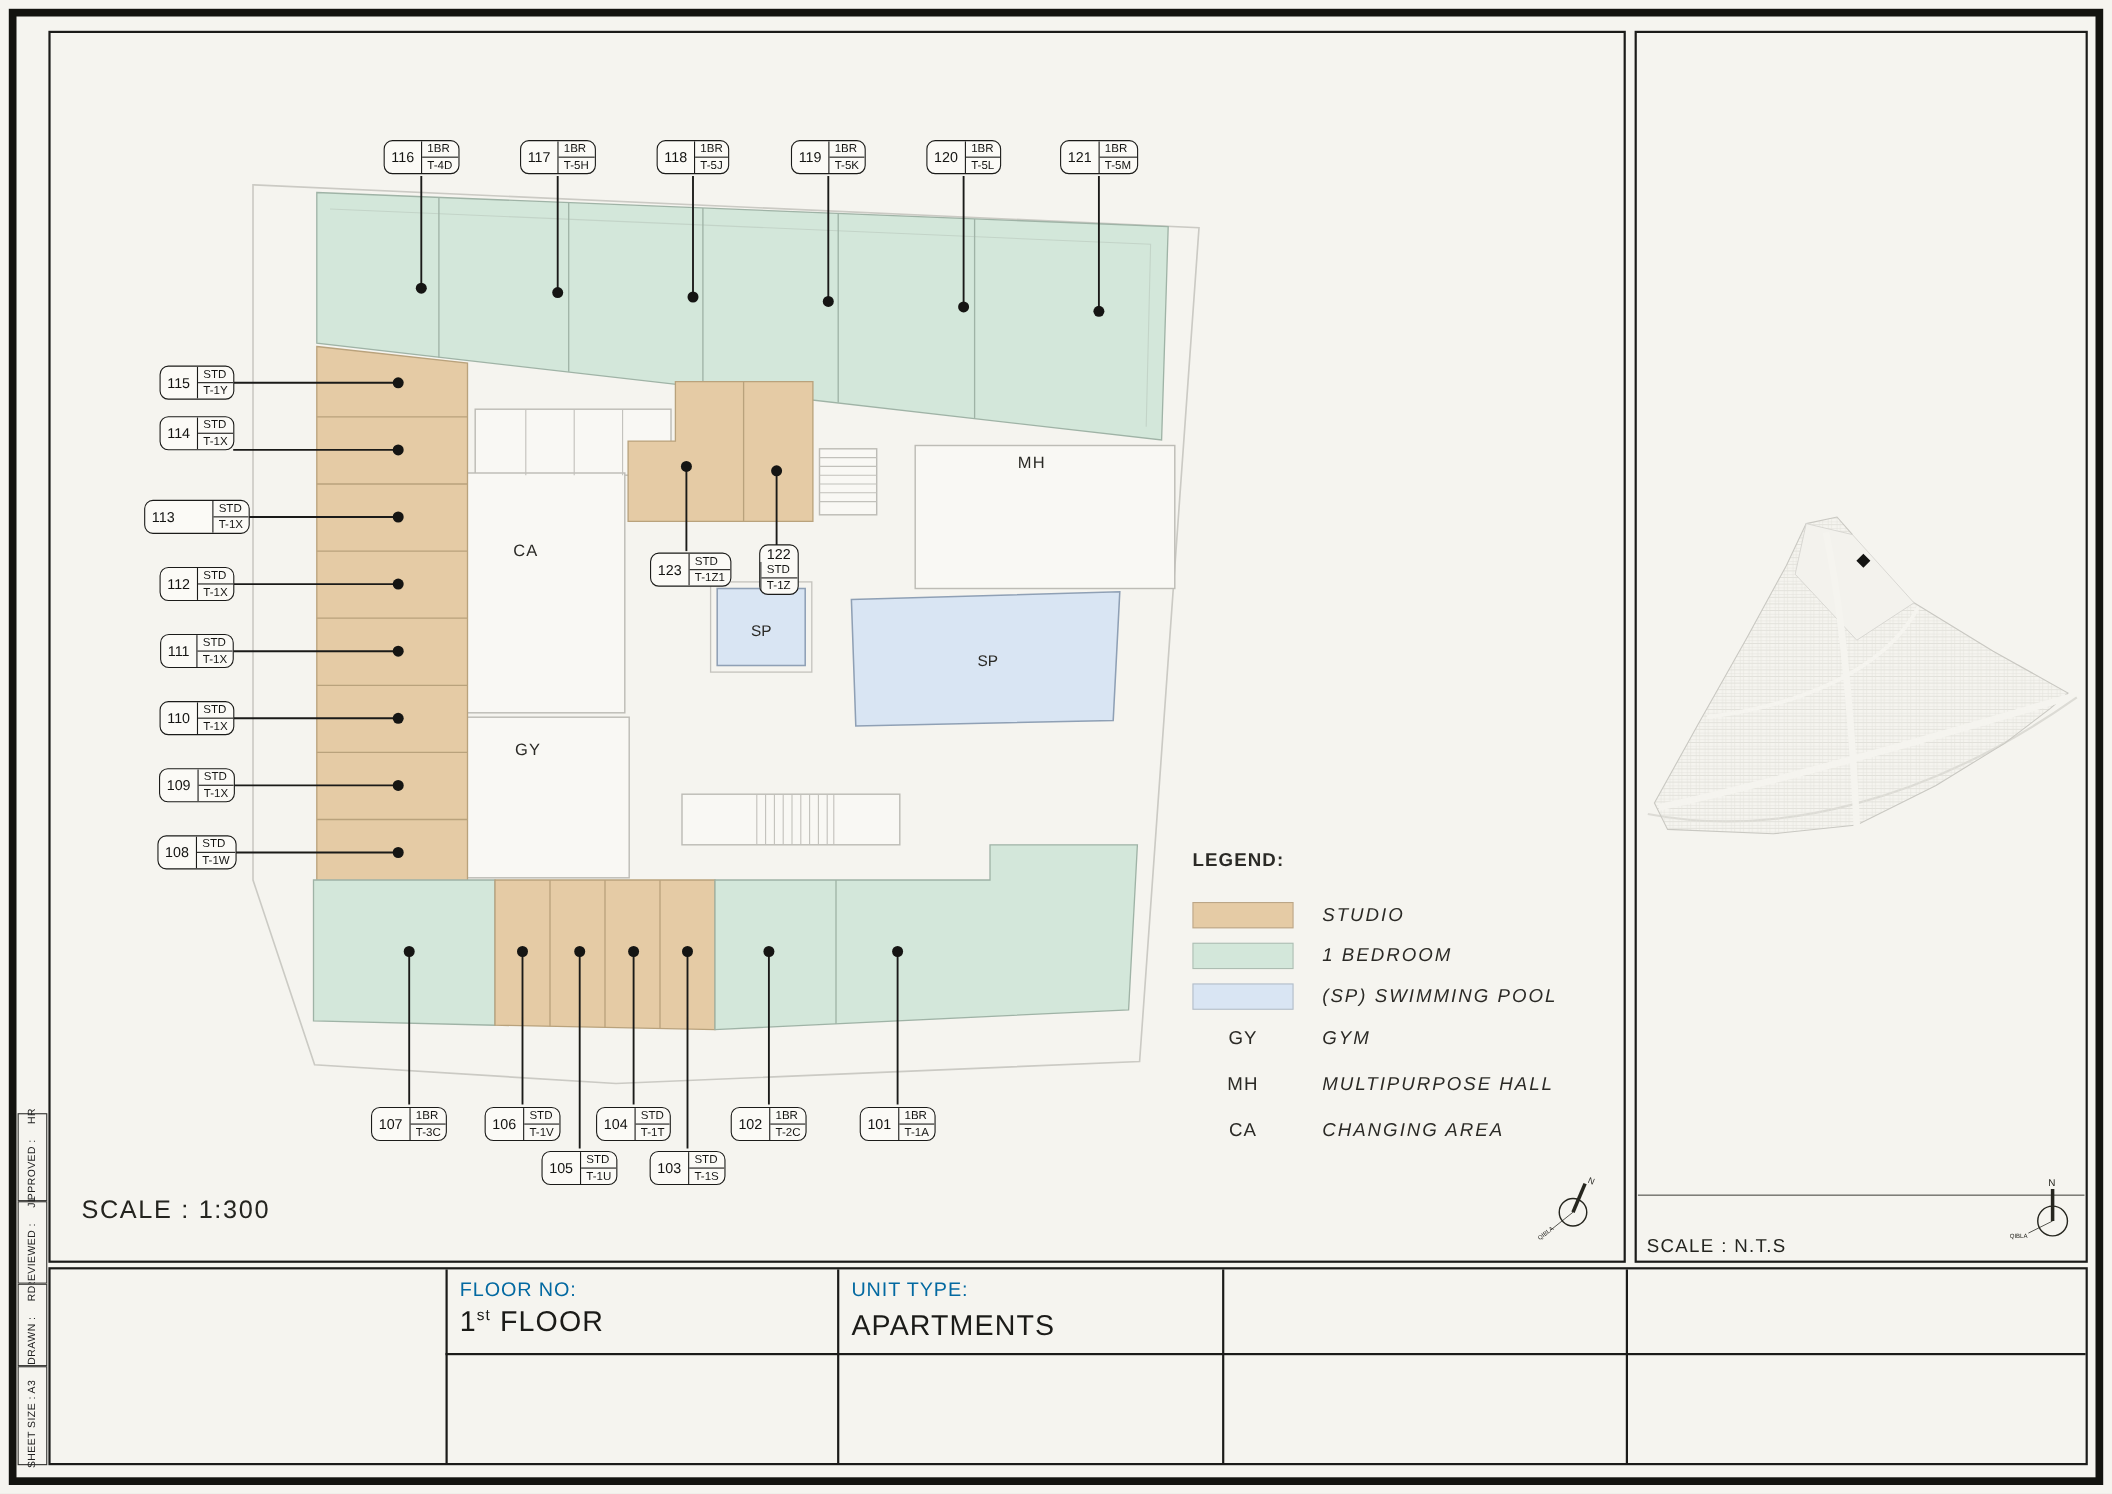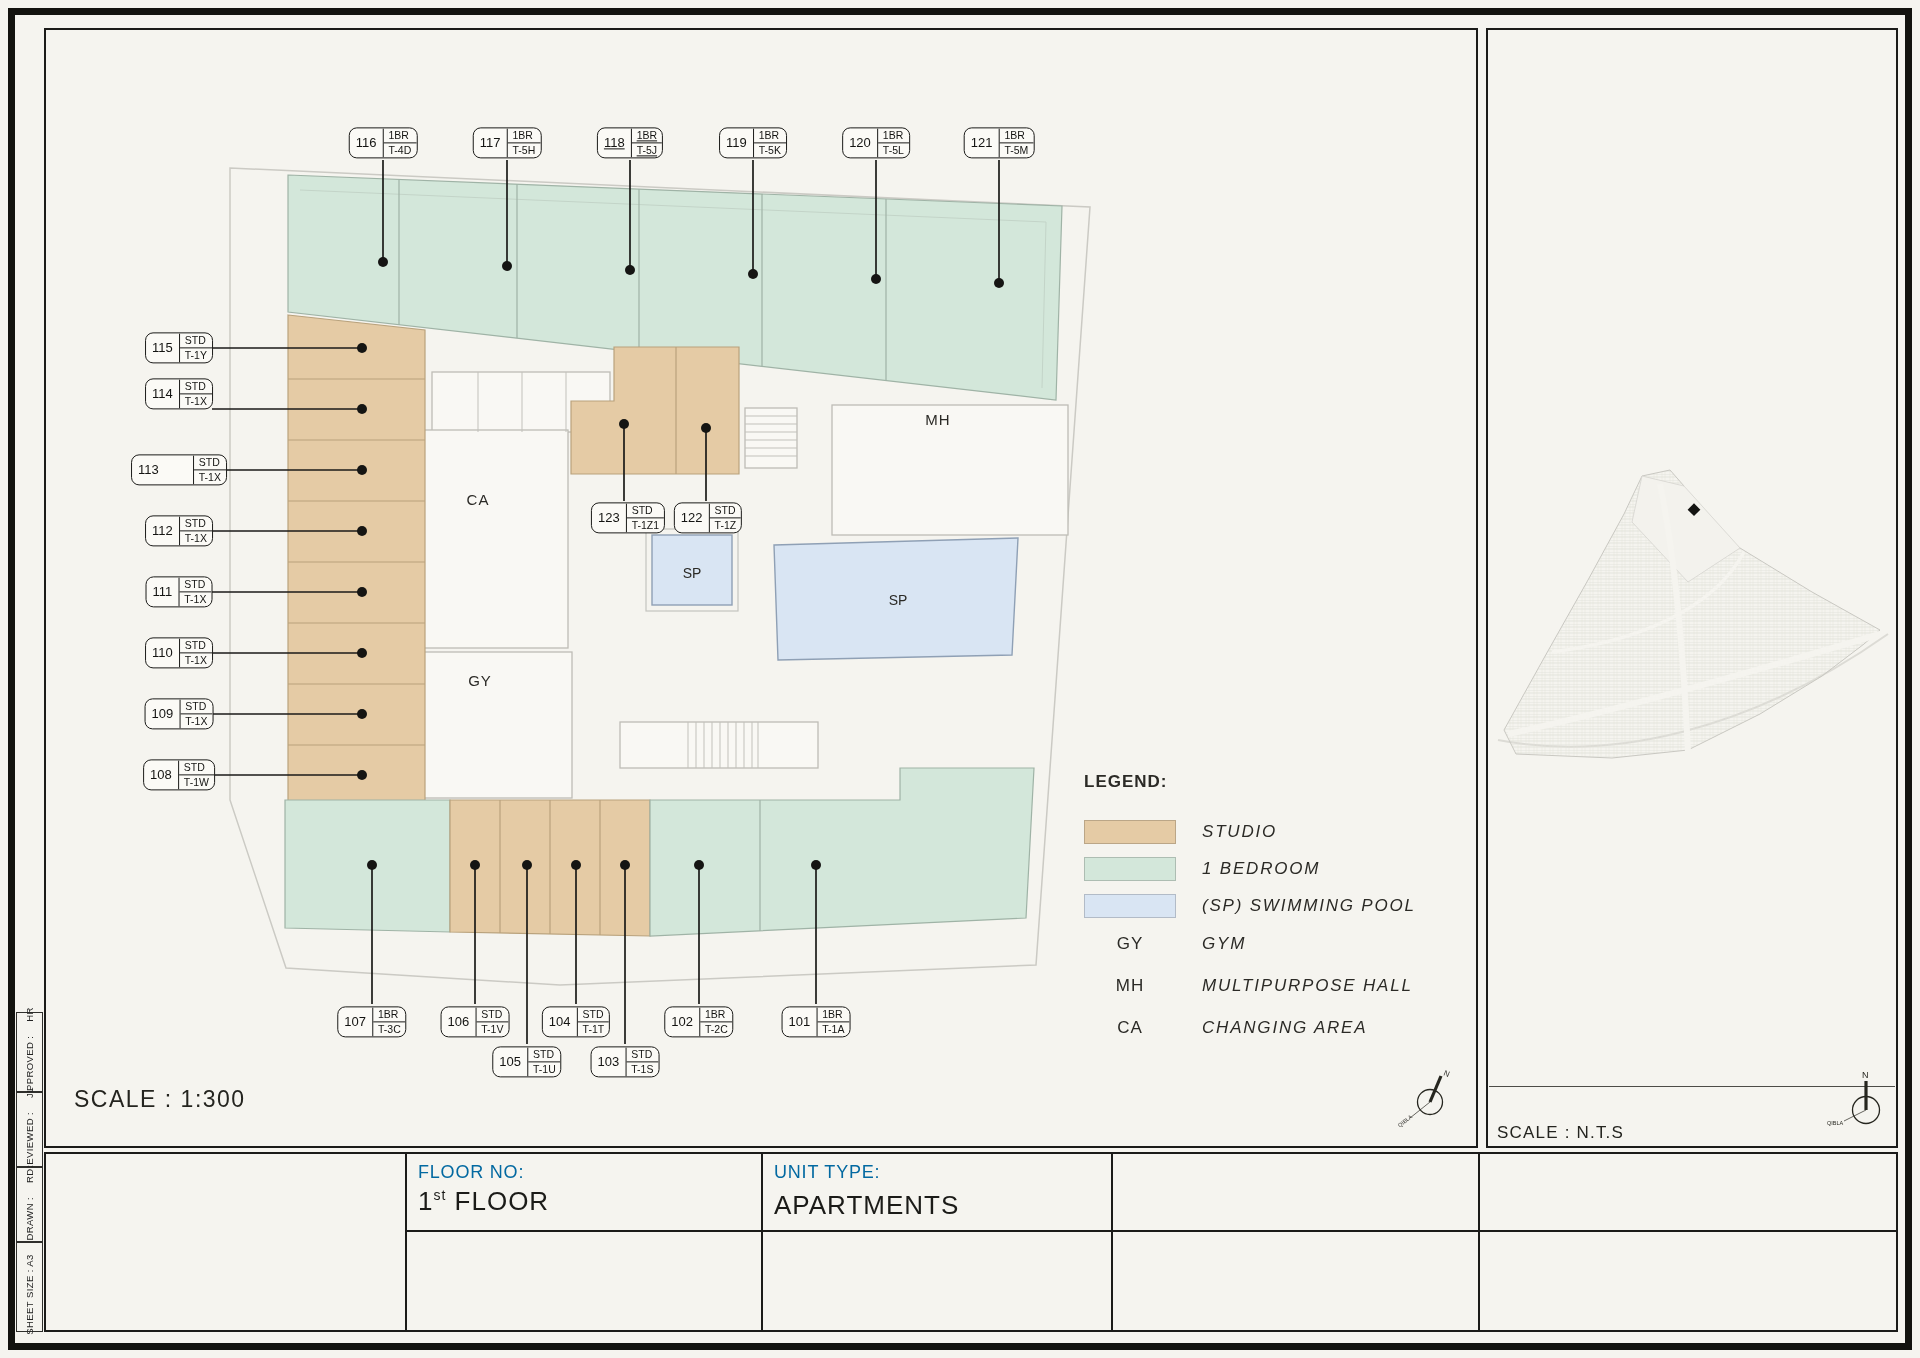--- a/index.html
+++ b/index.html
@@ -307,21 +307,21 @@
           <div class="t">T-4D</div>
         </div>
       </div>
       <div class="ulabel" style="left: 507px; top: 143px;">
         <div class="num">117</div>
         <div class="col">
           <div class="t">1BR</div>
           <div class="t">T-5H</div>
         </div>
       </div>
-      <div class="ulabel" style="left: 630px; top: 143px; text-decoration: underline;">
+      <div class="ulabel" style="left: 630px; top: 143px;">
         <div class="num">118</div>
         <div class="col">
           <div class="t">1BR</div>
           <div class="t">T-5J</div>
         </div>
       </div>
       <div class="ulabel" style="left: 753px; top: 143px;">
         <div class="num">119</div>
         <div class="col">
           <div class="t">1BR</div>
@@ -398,21 +398,21 @@
           <div class="t">T-1W</div>
         </div>
       </div>
       <div class="ulabel" style="left: 628px; top: 518px;">
         <div class="num">123</div>
         <div class="col">
           <div class="t">STD</div>
           <div class="t">T-1Z1</div>
         </div>
       </div>
-      <div class="ulabel" style="left: 708px; top: 518px;">
+      <div class="ulabel" style="left: 708px; top: 518px; flex-direction: column;">
         <div class="num">122</div>
         <div class="col">
           <div class="t">STD</div>
           <div class="t">T-1Z</div>
         </div>
       </div>
       <div class="ulabel" style="left: 372px; top: 1022px;">
         <div class="num">107</div>
         <div class="col">
           <div class="t">1BR</div>

